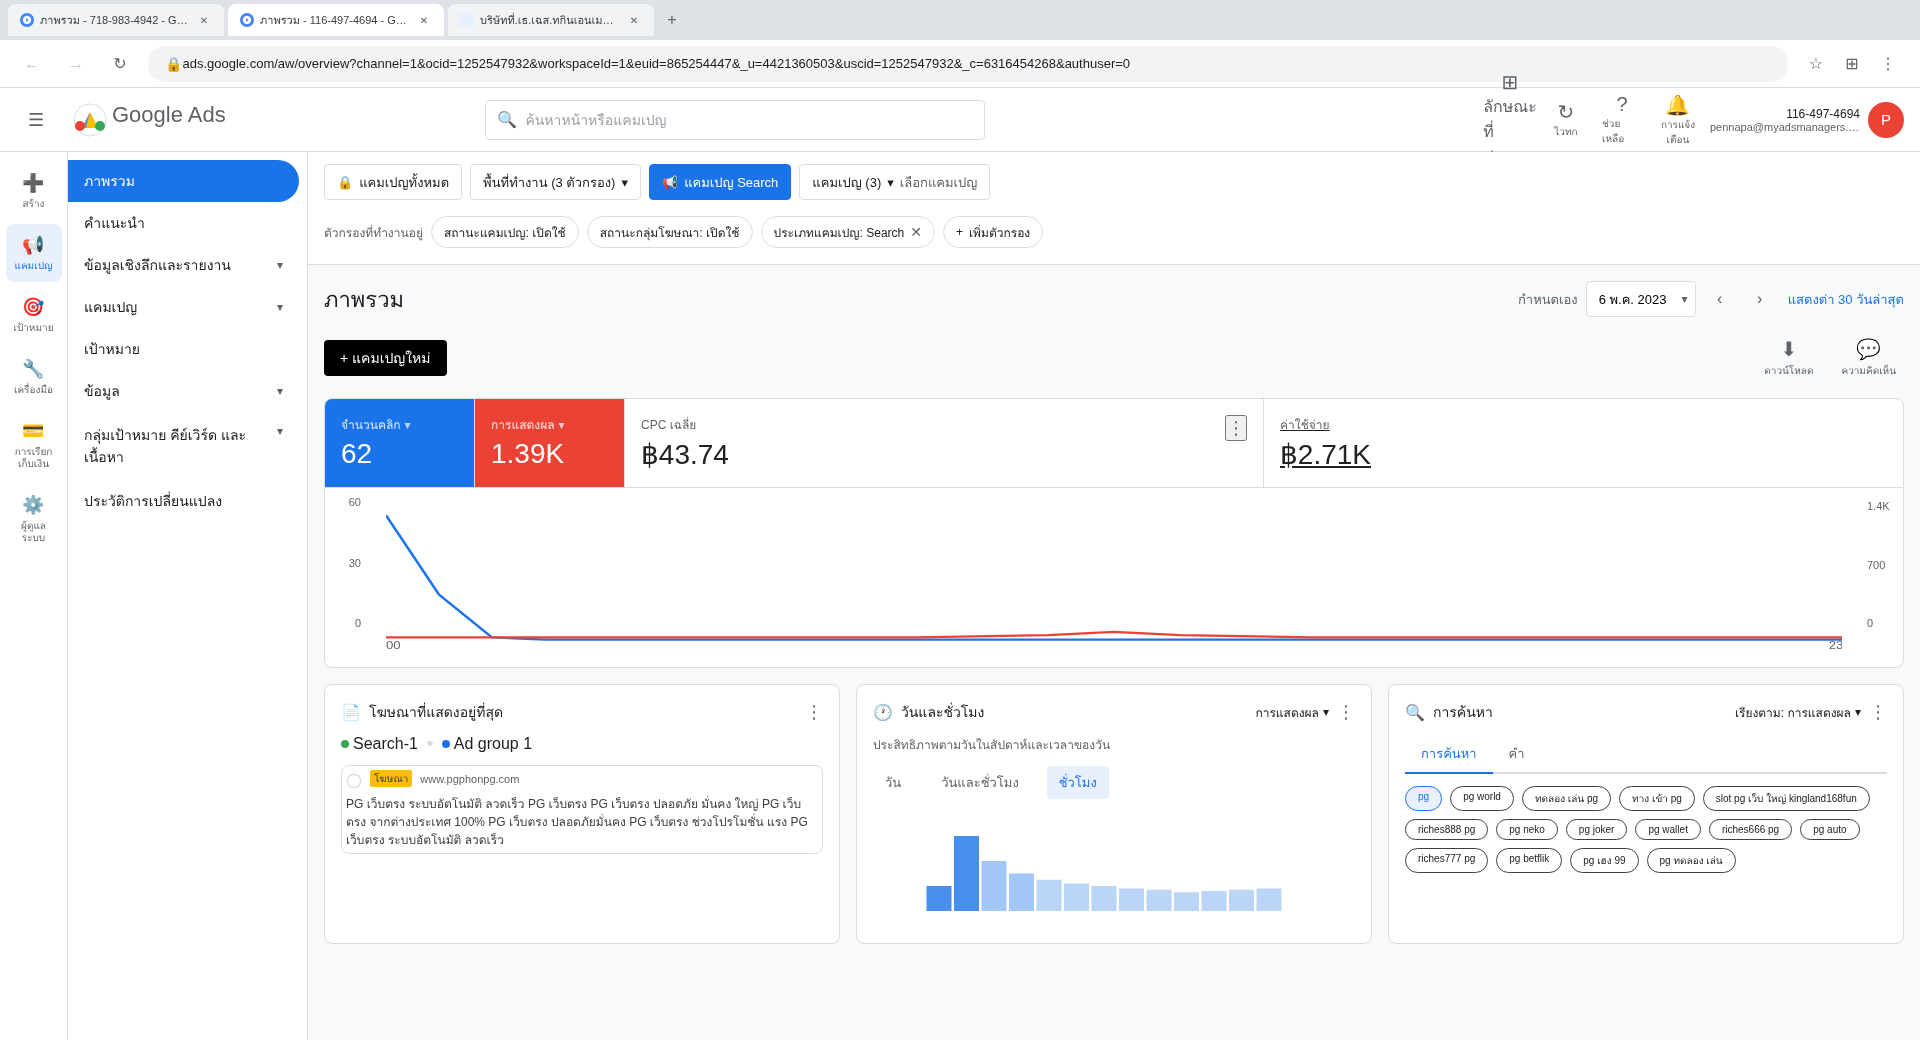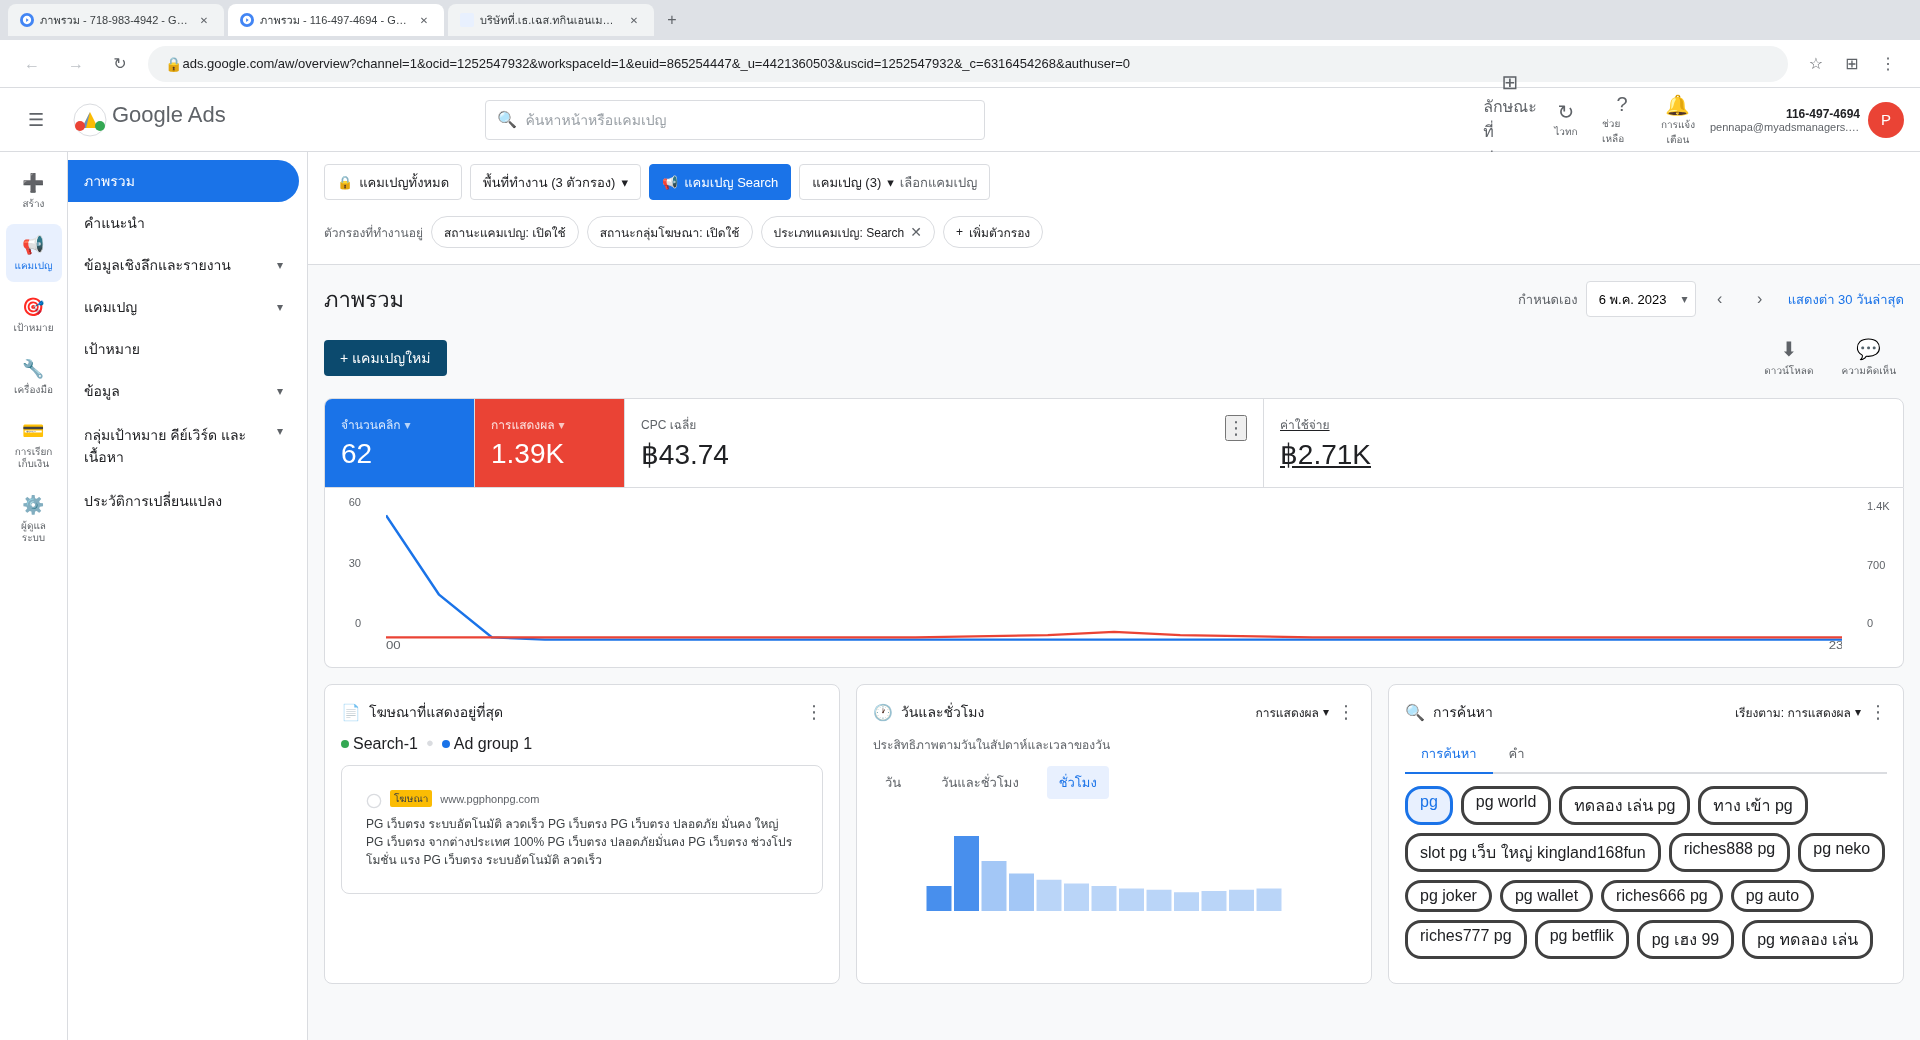--- a/index.html
+++ b/index.html
@@ -25,21 +25,21 @@
     
     .ads-header { background: #fff; height: 64px; display: flex; align-items: center; padding: 0 16px; gap: 16px; border-bottom: 1px solid #dadce0; }
     .hamburger { width: 40px; height: 40px; display: flex; align-items: center; justify-content: center; cursor: pointer; border-radius: 50%; color: #5f6368; font-size: 18px; }
     .logo-area { display: flex; align-items: flex-start; gap: 4px; }
     .logo-text { font-size: 22px; font-weight: 400; color: #5f6368; }
     .search-bar { flex: 1; max-width: 500px; height: 40px; border: 1px solid #dadce0; border-radius: 4px; display: flex; align-items: center; padding: 0 12px; gap: 8px; margin: 0 auto; }
     .search-bar input { border: none; outline: none; flex: 1; font-size: 14px; color: #202124; background: transparent; }
     .search-bar input::placeholder { color: #9aa0a6; }
     .header-actions { display: flex; align-items: center; gap: 8px; margin-left: auto; }
     .account-info { display: flex; flex-direction: column; align-items: flex-end; font-size: 12px; }
-    .account-id { font-weight: 700; color: #202124; }
+    .account-id { font-weight: 400; color: #202124; }
     .account-email { color: #5f6368; font-size: 11px; max-width: 150px; overflow: hidden; text-overflow: ellipsis; white-space: nowrap; }
     .avatar { width: 36px; height: 36px; border-radius: 50%; background: #ea4335; color: white; display: flex; align-items: center; justify-content: center; font-size: 15px; font-weight: 500; cursor: pointer; }
     
     
     .main-layout { display: flex; height: calc(1040px - 40px - 48px - 64px); }
     
     
     .sidebar { width: 68px; background: #fff; border-right: 1px solid #dadce0; display: flex; flex-direction: column; align-items: center; padding: 8px 0; overflow-y: auto; }
     .sidebar-item { width: 56px; display: flex; flex-direction: column; align-items: center; justify-content: center; padding: 10px 4px; border-radius: 8px; cursor: pointer; gap: 4px; margin: 2px 0; }
     .sidebar-item.active { background: #e8f0fe; }
@@ -72,21 +72,21 @@
     .page-title-row { display: flex; align-items: center; justify-content: space-between; margin-bottom: 16px; }
     .page-title { font-size: 22px; font-weight: 400; color: #202124; }
     .date-controls { display: flex; align-items: center; gap: 8px; }
     .date-label { font-size: 13px; color: #5f6368; }
     .date-select { height: 36px; padding: 0 32px 0 12px; border: 1px solid #dadce0; border-radius: 4px; font-size: 13px; cursor: pointer; background: #fff; appearance: none; }
     .date-nav { width: 32px; height: 32px; border-radius: 50%; display: flex; align-items: center; justify-content: center; cursor: pointer; color: #5f6368; border: none; background: none; font-size: 16px; }
     .last-30-link { color: #1a73e8; font-size: 13px; cursor: pointer; text-decoration: none; }
     
     
     .action-row { display: flex; align-items: center; gap: 8px; margin-bottom: 16px; }
-    .add-campaign-btn { height: 36px; padding: 0 16px; background: #0c4a6e; color: #fff; border: none; border-radius: 4px; cursor: pointer; font-size: 14px; display: flex; align-items: center; gap: 6px; }
+    .add-campaign-btn { height: 36px; padding: 0 16px; background: #000000; color: #fff; border: none; border-radius: 4px; cursor: pointer; font-size: 14px; display: flex; align-items: center; gap: 6px; }
     
     
     .metrics-grid { display: grid; grid-template-columns: 150px 150px 1fr 1fr; border: 1px solid #dadce0; border-radius: 8px 8px 0 0; overflow: hidden; margin-bottom: 0; background: #fff; }
     .metric-card { padding: 16px; border-right: 1px solid #dadce0; }
     .metric-card:last-child { border-right: none; text-decoration: underline; }
     .metric-card.blue { background: #1a73e8; }
     .metric-card.red { background: #ea4335; }
     .metric-label { font-size: 12px; color: #5f6368; margin-bottom: 4px; display: flex; align-items: center; gap: 4px; }
     .metric-card.blue .metric-label { color: rgba(255,255,255,0.85); }
     .metric-card.red .metric-label { color: rgba(255,255,255,0.85); }
@@ -107,32 +107,32 @@
     .card-header { display: flex; align-items: center; justify-content: space-between; margin-bottom: 12px; }
     .card-title { font-size: 14px; font-weight: 500; color: #202124; display: flex; align-items: center; gap: 6px; }
     .card-badge { display: flex; align-items: center; gap: 4px; }
     .badge-dot { width: 8px; height: 8px; border-radius: 50%; }
     .badge-dot.green { background: #34a853; }
     .badge-dot.blue { background: #1a73e8; }
     .badge-label { font-size: 16px; color: #202124; }
     .card-more { color: #5f6368; cursor: pointer; font-size: 18px; border: none; background: none; }
     
     
-    .ad-preview { border: 1px solid #dadce0; border-radius: 8px; padding: 24px; }
+    .ad-preview { border: 1px solid #dadce0; border-radius: 8px; padding: 4px; }
     .ad-tag { display: inline-block; background: #fbbc04; color: #3c4043; font-size: 10px; padding: 1px 4px; border-radius: 2px; margin-bottom: 4px; }
     .ad-url { font-size: 11px; color: #5f6368; margin-bottom: 4px; }
     .ad-title { font-size: 14px; color: #1a0dab; cursor: pointer; margin-bottom: 4px; line-height: 1.4; }
     .ad-description { font-size: 12px; color: #3c4043; line-height: 1.5; }
     
     
     .search-tabs { display: flex; gap: 0; border-bottom: 2px solid #dadce0; margin-bottom: 12px; }
     .search-tab { padding: 8px 16px; font-size: 13px; cursor: pointer; color: #5f6368; border-bottom: 2px solid transparent; margin-bottom: -2px; }
     .search-tab.active { color: #1a73e8; border-bottom-color: #1a73e8; font-weight: 500; }
     .keyword-tags { display: flex; flex-wrap: wrap; gap: 8px; margin-bottom: 8px; }
-    .keyword-tag { padding: 4px 12px; border: 3px solid #404040; border-radius: 16px; font-size: 16px; cursor: pointer; color: #202124; background: #fff; }
+    .keyword-tag { padding: 4px 12px; border: 1px solid #404040; border-radius: 16px; font-size: 10px; cursor: pointer; color: #202124; background: #fff; }
     .keyword-tag.active { background: #e8f0fe; border-color: #1a73e8; color: #1a73e8; }
     
     
     ::-webkit-scrollbar { width: 8px; height: 8px; }
     ::-webkit-scrollbar-track { background: transparent; }
     ::-webkit-scrollbar-thumb { background: #bdc1c6; border-radius: 4px; }
     
     .header-icon-group { display: flex; flex-direction: column; align-items: center; justify-content: center; width: 48px; cursor: pointer; padding: 4px; border-radius: 4px; }
     
     .filter-row2 { display: flex; align-items: center; gap: 8px; flex-wrap: wrap; padding: 8px 0 4px; }

